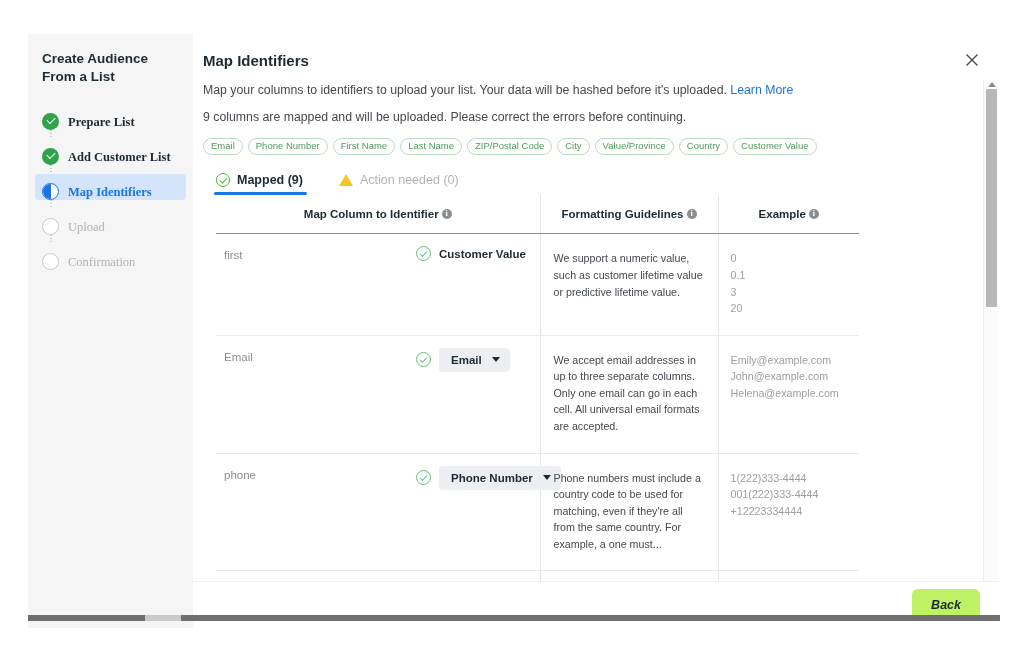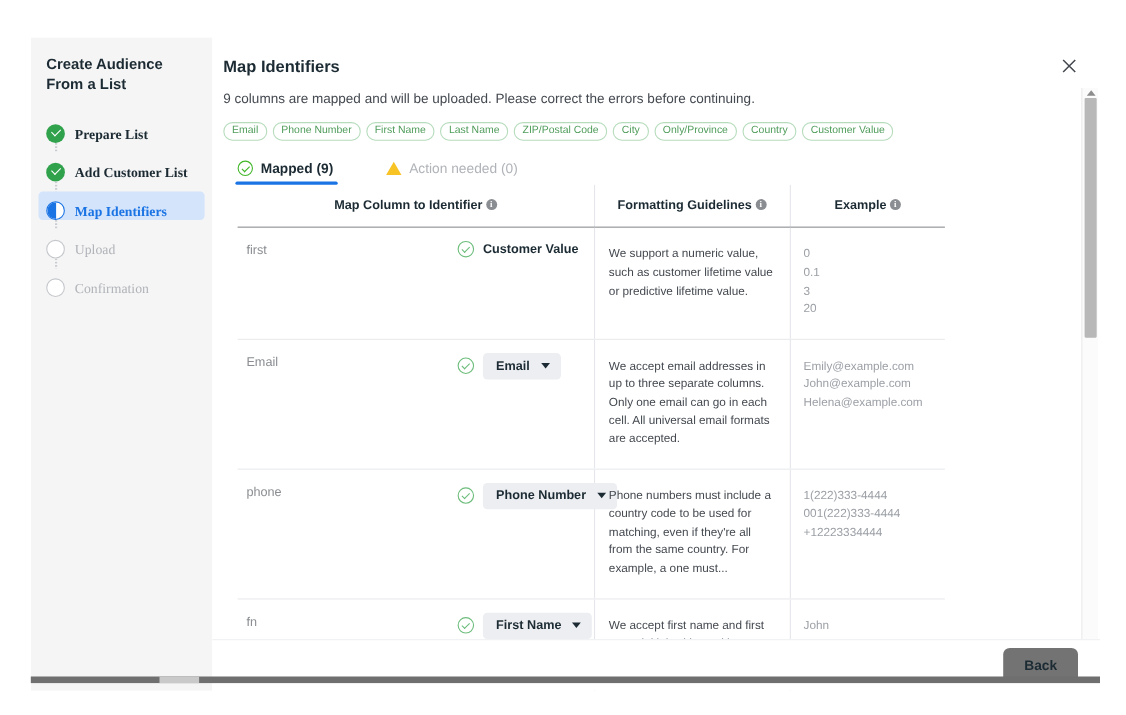--- a/index.html
+++ b/index.html
@@ -145,21 +145,21 @@
     color: #4f9c5a;
     border: 1px solid #b6dcbc;
     border-radius: 9px;
     padding: 2px 7px 2.5px 7px;
     background: #fff;
     white-space: nowrap;
     line-height: 1.15;
   }
 
   
-  .tabs { display: flex; gap: 48px; margin-left: 13px; position: relative; }
+  .tabs { display: flex; gap: 36px; margin-left: 13px; position: relative; }
   .tab {
     display: flex; align-items: center; gap: 7px;
     padding-bottom: 8px;
     font-size: 12.5px;
     font-weight: bold;
     color: #1c2b33;
     cursor: pointer;
     position: relative;
   }
   .tab.inactive { color: #b0b3b8; font-weight: normal; }
@@ -309,21 +309,21 @@
     border-top: 1px solid #f0f1f3;
   }
   .btn {
     font-size: 12.5px;
     font-weight: bold;
     border: none;
     border-radius: 6px;
     cursor: pointer;
     font-family: "Liberation Sans", sans-serif;
   }
-  .btn-back { background: #737373; color: #1c2b33; padding: 9px 19px; }
+  .btn-back { background: #bef264; color: #1c2b33; padding: 9px 19px; font-style: italic; }
   .btn-primary { background: #1b74e4; color: #fff; padding: 9px 17px; }
 
   
   .vscroll {
     position: absolute;
     right: 2px; top: 46px;
     width: 15px; bottom: 18px;
     background: #fbfbfb;
     border-left: 1px solid #ececec;
   }
@@ -394,31 +394,35 @@
     <div class="close-btn">
       <svg width="20" height="20" viewBox="0 0 20 20">
         <path d="M4.5 4.5 L15.5 15.5 M15.5 4.5 L4.5 15.5" stroke="#444950" stroke-width="1.4" fill="none"></path>
       </svg>
     </div>
 
     <div class="main-inner">
 
       <div class="page-title">Map Identifiers</div>
 
+      <div class="desc">
+        <span>Map your columns to identifiers to upload your list. Your data will be hashed before it's uploaded.</span>
+        <a href="#">Learn More</a>
+      </div>
 
       <div class="desc2">9 columns are mapped and will be uploaded. Please correct the errors before continuing.</div>
 
       <div class="chips">
         <span class="chip">Email</span>
         <span class="chip">Phone Number</span>
         <span class="chip">First Name</span>
         <span class="chip">Last Name</span>
         <span class="chip">ZIP/Postal Code</span>
         <span class="chip">City</span>
-        <span class="chip">Only/Province</span>
+        <span class="chip">Value/Province</span>
         <span class="chip">Country</span>
         <span class="chip">Customer Value</span>
       </div>
 
       <div class="tabs">
         <div class="tab active">
           <span class="tab-check"></span>
           <span>Mapped (9)</span>
         </div>
         <div class="tab inactive">

